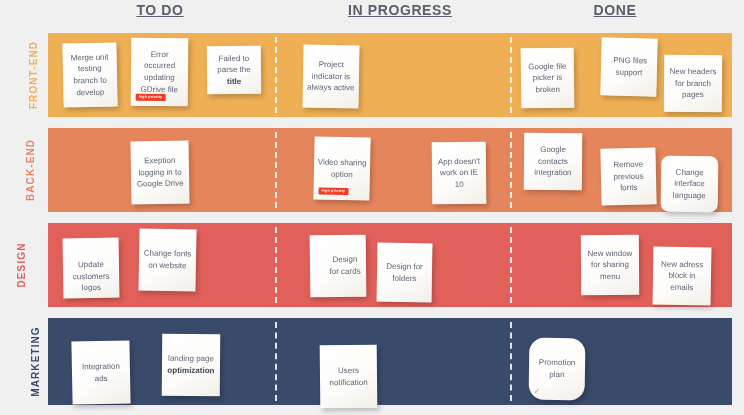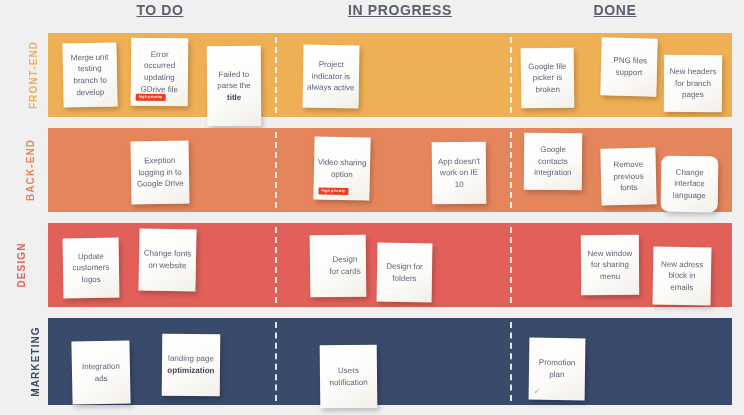--- a/index.html
+++ b/index.html
@@ -91,21 +91,21 @@
     <div class="row-label" style="top: 33px; height: 84px; line-height: 84px; color: rgb(239, 175, 85);"><span>FRONT-END</span></div>
     <div class="divider" style="left: 275px; top: 37px; height: 76px;"></div>
     <div class="divider" style="left: 510px; top: 37px; height: 76px;"></div>
     <div class="card" style="left: 63px; top: 43px; width: 54px; height: 64px; transform: rotate(-1.2deg);">
       <div class="card-text">Merge unit testing branch to develop</div>
     </div>
     <div class="card" style="left: 131px; top: 38px; width: 57px; height: 68px; transform: rotate(0.6deg);">
       <div class="card-text">Error occurred updating GDrive file</div>
       <div class="badge">high priority</div>
     </div>
-    <div class="card" style="left: 207px; top: 46px; width: 54px; height: 80px; transform: rotate(-0.5deg);">
+    <div class="card" style="left: 207px; top: 46px; width: 54px; height: 48px; transform: rotate(-0.5deg);">
       <div class="card-text">Failed to parse the <b>title</b></div>
     </div>
     <div class="card" style="left: 303px; top: 45px; width: 56px; height: 63px; transform: rotate(1deg);">
       <div class="card-text">Project indicator is always active</div>
     </div>
     <div class="card" style="left: 521px; top: 48px; width: 53px; height: 60px; transform: rotate(-0.8deg);">
       <div class="card-text">Google file picker is broken</div>
     </div>
     <div class="card" style="left: 601px; top: 38px; width: 56px; height: 58px; transform: rotate(1.4deg);">
       <div class="card-text">.PNG files support</div>
@@ -133,21 +133,21 @@
     <div class="card" style="left: 601px; top: 148px; width: 55px; height: 57px; transform: rotate(-1.3deg);">
       <div class="card-text">Remove previous fonts</div>
     </div>
     <div class="card" style="left: 661px; top: 156px; width: 57px; height: 56px; transform: rotate(0.8deg); border-radius: 8px;">
       <div class="card-text">Change interface language</div>
     </div>
     <div class="band" style="top: 223px; height: 84px; background: rgb(226, 96, 90);"></div>
     <div class="row-label" style="top: 223px; height: 84px; line-height: 84px; color: rgb(226, 96, 90);"><span>DESIGN</span></div>
     <div class="divider" style="left: 275px; top: 227px; height: 76px;"></div>
     <div class="divider" style="left: 510px; top: 227px; height: 76px;"></div>
-    <div class="card" style="left: 63px; top: 238px; width: 56px; height: 60px; transform: rotate(-0.9deg);">
+    <div class="card" style="left: 63px; top: 238px; width: 56px; height: 60px; transform: rotate(-0.9deg); align-items: flex-end;">
       <div class="card-text">Update customers logos</div>
     </div>
     <div class="card" style="left: 139px; top: 229px; width: 57px; height: 62px; transform: rotate(1.1deg);">
       <div class="card-text">Change fonts on website</div>
     </div>
     <div class="card" style="left: 310px; top: 235px; width: 56px; height: 62px; transform: rotate(-0.7deg); padding-left: 17px;">
       <div class="card-text">Design for cards</div>
     </div>
     <div class="card" style="left: 377px; top: 243px; width: 55px; height: 59px; transform: rotate(0.9deg);">
       <div class="card-text">Design for folders</div>
@@ -164,17 +164,17 @@
     <div class="divider" style="left: 510px; top: 322px; height: 79px;"></div>
     <div class="card" style="left: 72px; top: 341px; width: 58px; height: 63px; transform: rotate(-1.1deg);">
       <div class="card-text">Integration ads</div>
     </div>
     <div class="card" style="left: 162px; top: 334px; width: 58px; height: 62px; transform: rotate(0.5deg);">
       <div class="card-text">landing page <b>optimization</b></div>
     </div>
     <div class="card" style="left: 320px; top: 345px; width: 57px; height: 63px; transform: rotate(-0.6deg);">
       <div class="card-text">Users notification</div>
     </div>
-    <div class="card" style="left: 529px; top: 338px; width: 56px; height: 62px; transform: rotate(0.8deg);">
+    <div class="card" style="left: 529px; top: 338px; width: 56px; height: 62px; transform: rotate(0.8deg); border-radius: 15px;">
       <div class="card-text">Promotion plan</div>
       <div class="check">✓</div>
     </div>
   </div>
 
 </body></html>

